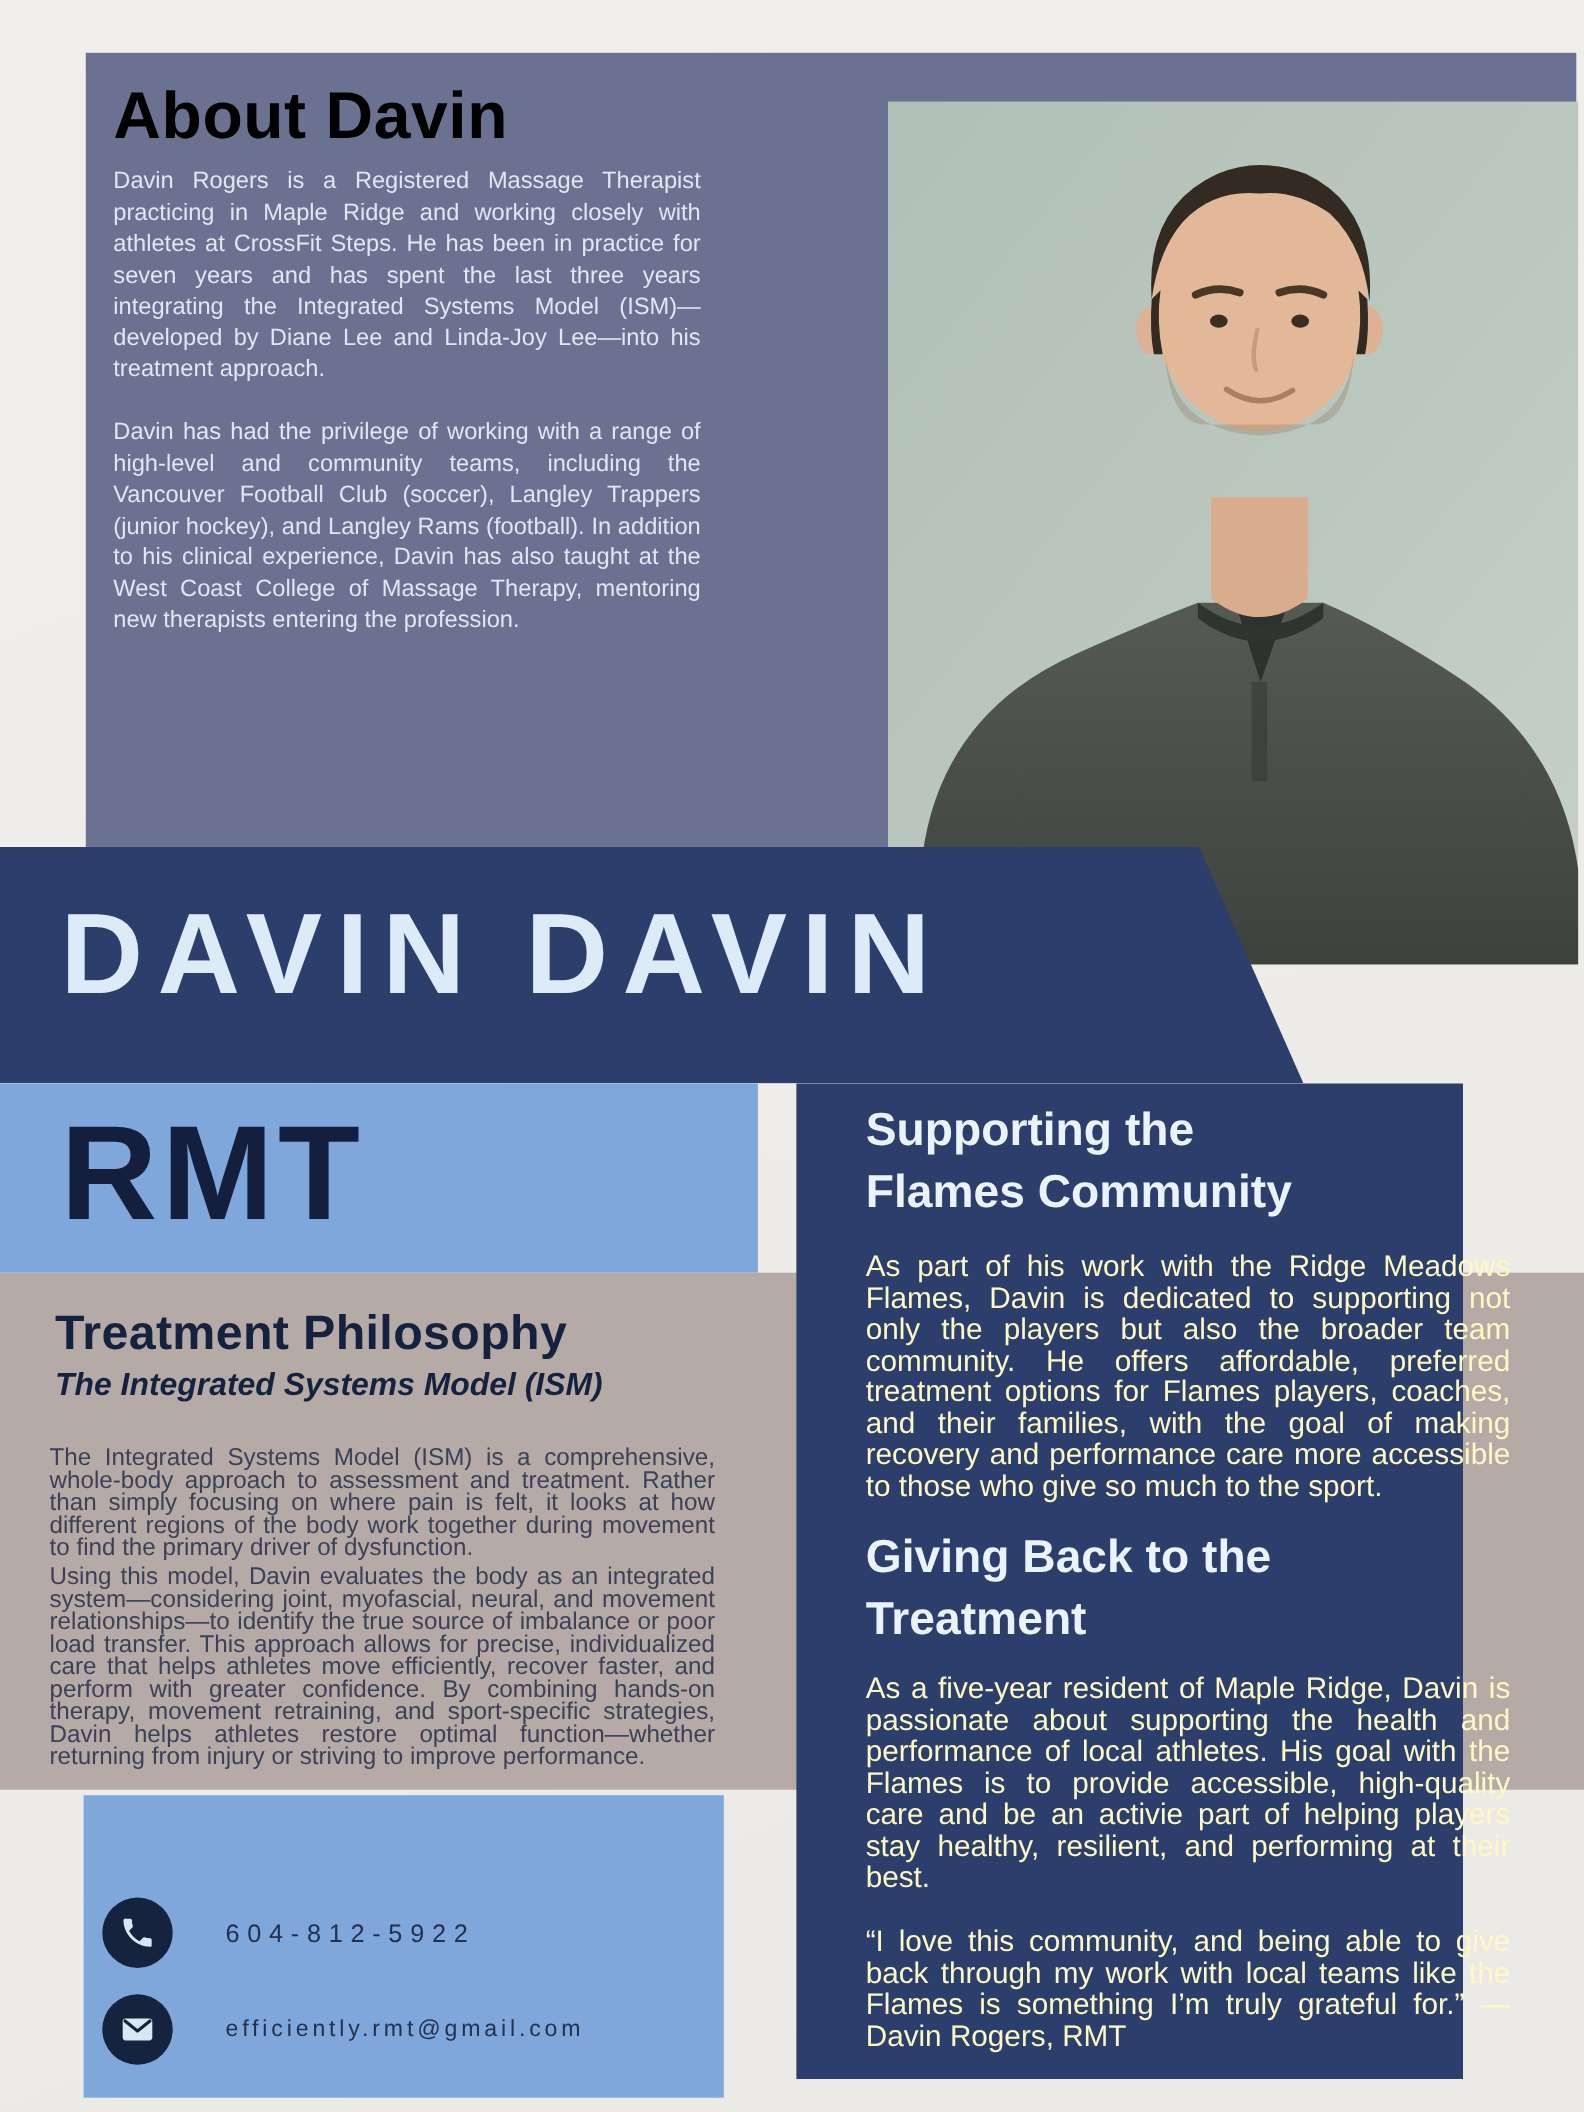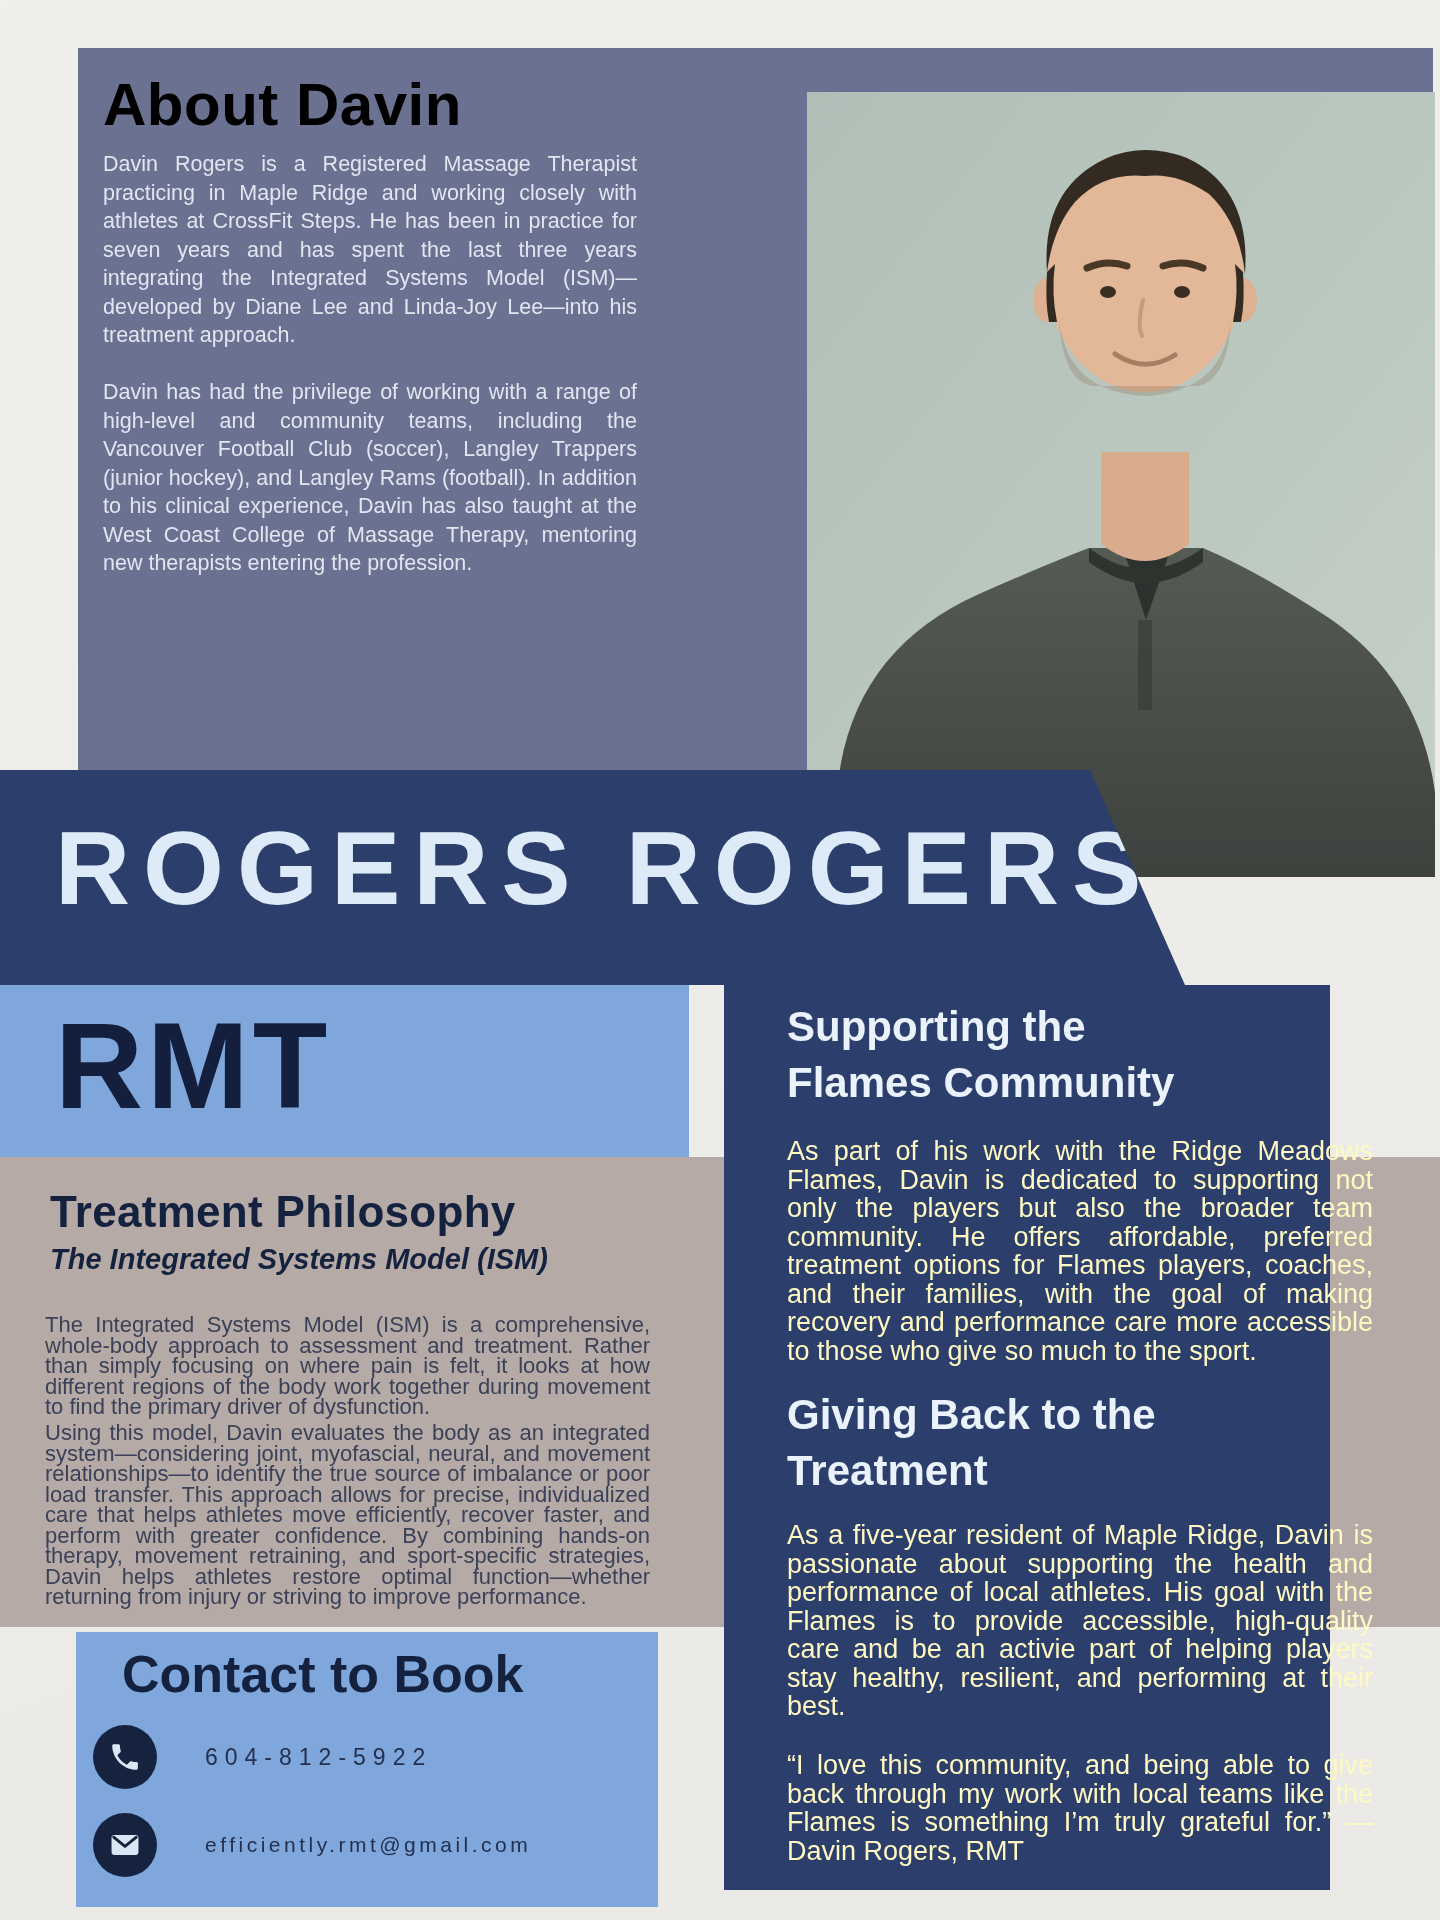--- a/index.html
+++ b/index.html
@@ -179,36 +179,35 @@
       <ellipse cx="375" cy="200" rx="8" ry="6" fill="#3a2d22"></ellipse>
 
       <path d="M338,206 q-7,28 -2,38 q5,6 12,3" stroke="#c append79b7e" stroke-width="0" fill="none"></path>
       <path d="M336,208 q-6,26 -1,36" stroke="#c79b7e" stroke-width="4" fill="none" stroke-linecap="round"></path>
 
       <path d="M308,262 q30,20 60,1" stroke="#a97f63" stroke-width="5" fill="none" stroke-linecap="round"></path>
     </svg>
   </div>
 
   <section class="abs" id="name-banner">
-    <div id="name-text">ROGERS ROGERS</div>
+    <div id="name-text">DAVIN DAVIN</div>
   </section>
 
   <section class="abs" id="rmt-panel">
     <div id="rmt-text">RMT</div>
   </section>
 
   <section class="abs" id="treatment-panel">
     <h2 id="treatment-title">Treatment Philosophy</h2>
     <h3 id="treatment-subtitle">The Integrated Systems Model (ISM)</h3>
     <p class="treatment-par" id="treatment-par-1">The Integrated Systems Model (ISM) is a comprehensive, whole-body approach to assessment and treatment. Rather than simply focusing on where pain is felt, it looks at how different regions of the body work together during movement to find the primary driver of dysfunction.</p>
     <p class="treatment-par" id="treatment-par-2">Using this model, Davin evaluates the body as an integrated system—considering joint, myofascial, neural, and movement relationships—to identify the true source of imbalance or poor load transfer. This approach allows for precise, individualized care that helps athletes move efficiently, recover faster, and perform with greater confidence. By combining hands-on therapy, movement retraining, and sport-specific strategies, Davin helps athletes restore optimal function—whether returning from injury or striving to improve performance.</p>
   </section>
 
   <section class="abs" id="contact-panel">
-    <h2 id="contact-title">Contact to Book</h2>
 
     <div class="contact-row" id="phone-row">
       <span class="contact-icon">
         <svg width="34" height="34" viewBox="0 0 24 24">
           <path fill="#d9e7f4" d="M6.6 10.8c1.5 2.9 3.8 5.2 6.7 6.7l2.2-2.2c.3-.3.7-.4 1-.3 1.2.4 2.4.6 3.6.6.6 0 1 .4 1 1V20c0 .6-.4 1-1 1C10.9 21 3 13.1 3 4c0-.6.4-1 1-1h3.4c.6 0 1 .4 1 1 0 1.3.2 2.5.6 3.6.1.4 0 .8-.3 1.1L6.6 10.8z"></path>
         </svg>
       </span>
       <span id="phone-number">604-812-5922</span>
     </div>
 

